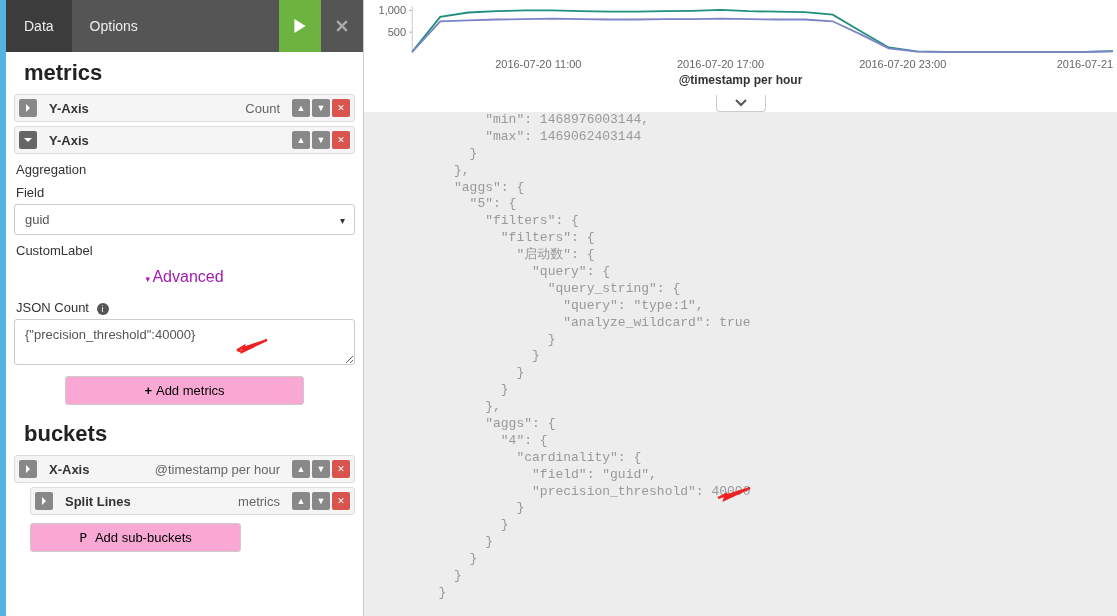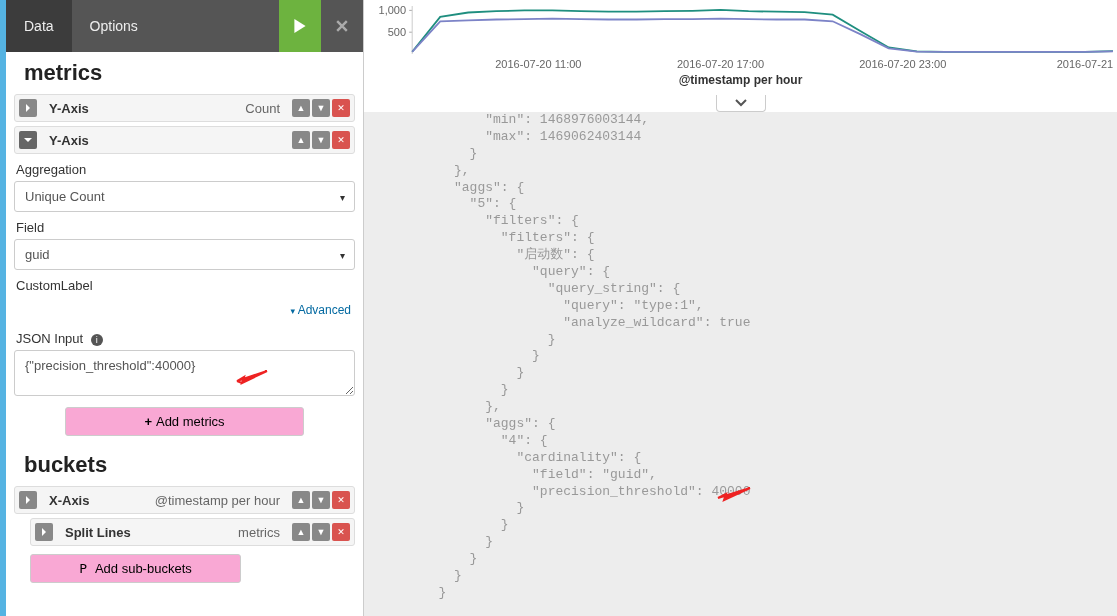--- a/index.html
+++ b/index.html
@@ -25,21 +25,21 @@
 .mini-btn.up, .mini-btn.dn { background: #888; }
 .mini-btn.del { background: #d9534f; }
 .mini-group { display: flex; gap: 2px; }
 .field-label { font-size: 13px; color: #333; margin: 8px 2px 4px 2px; display: block; }
 .field-label .info-icon { display: inline-flex; width: 12px; height: 12px; border-radius: 50%; background: #555; color: #fff; font-size: 9px; align-items: center; justify-content: center; margin-left: 4px; }
 .form-control { width: 100%; border: 1px solid #ccc; border-radius: 3px; padding: 7px 10px; font-size: 13px; background: #fff; color: #555; }
 select.form-control { appearance: none; background-image: none; }
 .select-wrap { position: relative; }
 .select-wrap::after { content: "▾"; position: absolute; right: 10px; top: 50%; transform: translateY(-50%); color: #333; pointer-events: none; font-size: 10px; }
 textarea.form-control { resize: both; min-height: 44px; font-family: inherit; }
-.advanced-link { text-align: right; font-size: 12px; color: #0369a1; padding: 6px 4px; cursor: pointer; }
+.advanced-link { text-align: center; font-size: 16px; color: #a21caf; padding: 6px 4px; cursor: pointer; }
 .advanced-link::before { content: "▾ "; font-size: 9px; }
 .add-btn { display: block; width: 70%; margin: 8px auto; text-align: center; border: 1px solid #ccc; background: #f9a8d4; padding: 6px; font-size: 13px; cursor: pointer; border-radius: 3px; }
 .add-btn .plus { font-weight: bold; margin-right: 4px; }
 .right-panel { flex: 1; display: flex; flex-direction: column; height: 100%; }
 .chart-area { height: 95px; position: relative; background: #fff; }
 .chart-svg { width: 100%; height: 72px; }
 .x-axis-label { text-align: center; font-size: 12px; color: #333; font-weight: bold; margin-top: -2px; }
 .collapse-toggle { text-align: center; background: #fff; }
 .collapse-toggle span { display: inline-block; border: 1px solid #ccc; border-top: none; padding: 2px 18px; cursor: pointer; font-size: 11px; color: #555; border-radius: 0 0 4px 4px; }
 .code-area { flex: 1; background: #ededed; padding: 0 0 0 12px; font-family: Consolas, "Courier New", monospace; font-size: 13px; color: #999; white-space: pre; overflow: auto; line-height: 1.3; }
@@ -93,39 +93,34 @@
       <span class="agg-label">Y-Axis</span>
       <span class="agg-fill"></span>
       <div class="mini-group">
         <div class="mini-btn up">▲</div>
         <div class="mini-btn dn">▼</div>
         <div class="mini-btn del">✕</div>
       </div>
     </div>
 
     <label class="field-label">Aggregation</label>
-    <div class="select-wrap">
-      <select class="form-control">
-        <option>Unique Count</option>
-      </select>
-    </div>
 
     <label class="field-label">Field</label>
     <div class="select-wrap">
       <select class="form-control">
         <option>guid</option>
       </select>
     </div>
 
     <label class="field-label">CustomLabel</label>
 
     <div class="advanced-link">Advanced</div>
 
     <label class="field-label">
-      <span>JSON Input</span>
+      <span>JSON Count</span>
       <span class="info-icon">i</span>
     </label>
     <textarea class="form-control" style="">{"precision_threshold":40000}</textarea>
     <div style="position:relative;height:0">
       <svg width="40" height="20" style="position:absolute;left:218px;top:-32px">
           <path d="M35 4 L5 14 L12 10 L10 16 Z M5 14 L12 10 M5 14 L10 16" fill="#e22" stroke="#e22" stroke-width="2"></path>
         </svg>
     </div>
 
     <button class="add-btn"><span class="plus">+</span><span>Add metrics</span></button>

